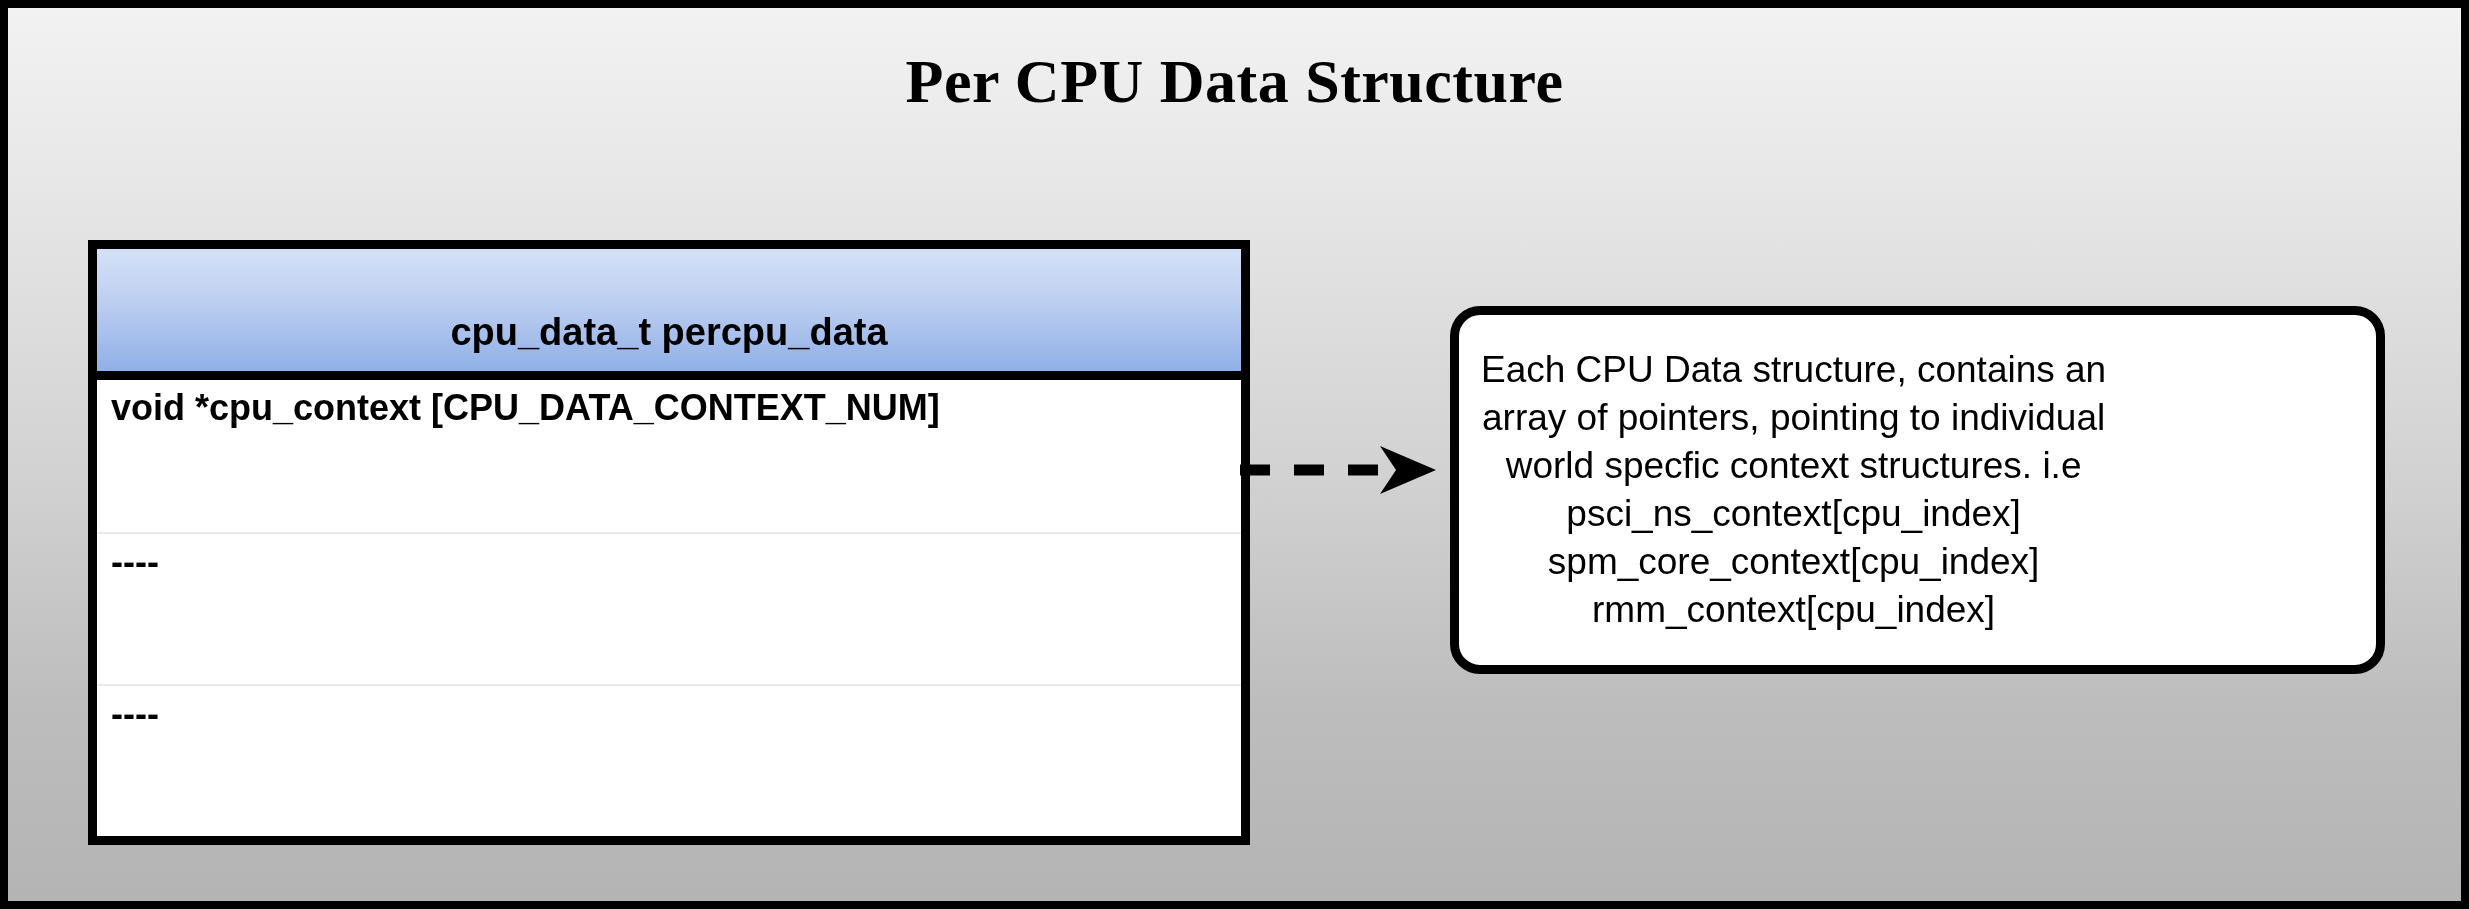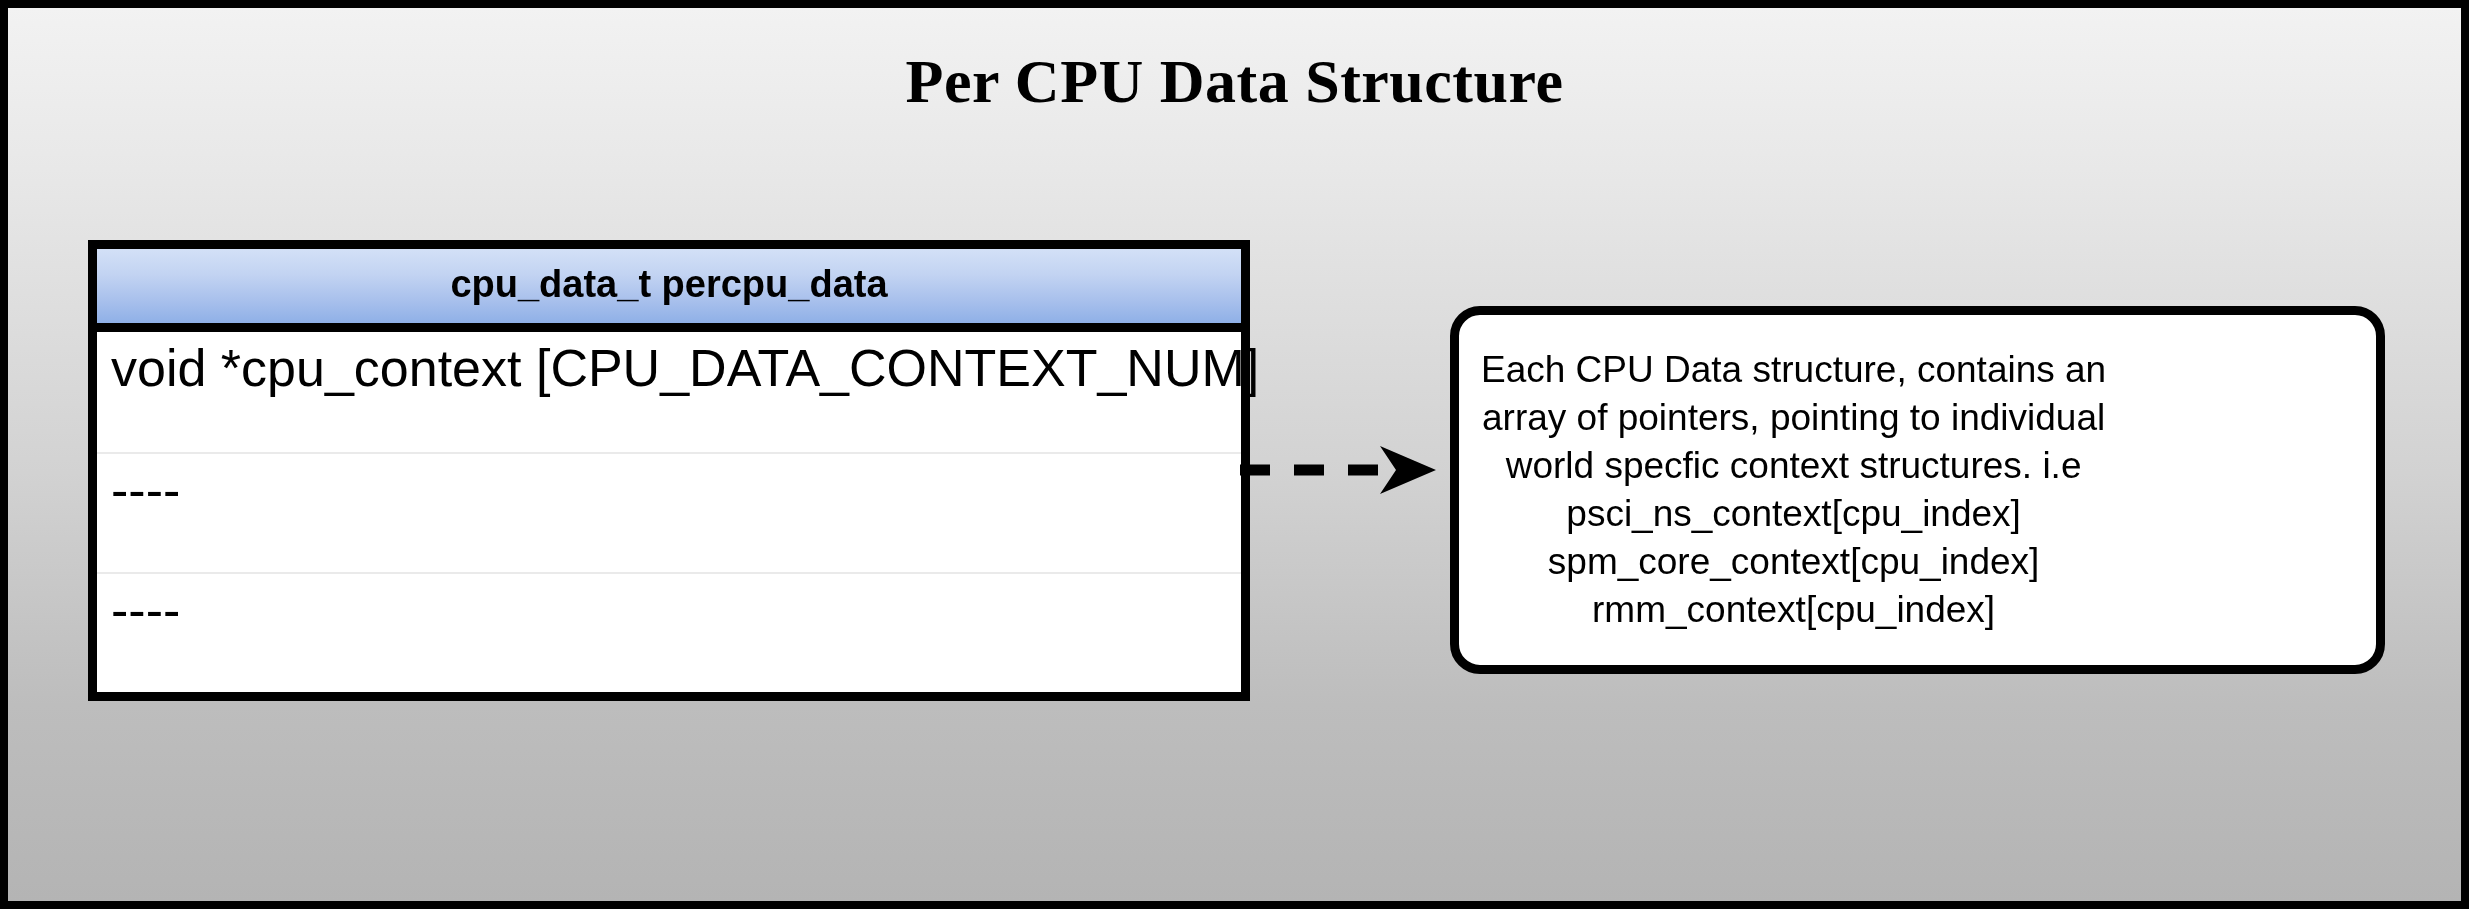--- a/index.html
+++ b/index.html
@@ -49,28 +49,28 @@
     background: linear-gradient(to bottom, #d3e0f7 0%, #c2d3f2 35%, #a8c0ec 70%, #8fb0e7 100%);
     border-bottom: 9px solid #000000;
     text-align: center;
     padding: 14px 10px 16px 10px;
     font-weight: bold;
     font-size: 38px;
     line-height: 1.15;
     color: #000000;
     font-stretch: condensed;
   }
-  #struct-header .hdr-line { display: block; white-space: nowrap; }
+  #struct-header .hdr-line { display: block; white-space: nowrap; margin-top: 48px; }
 
   .struct-row {
     position: relative;
-    height: 120px;
+    height: 152px;
     padding: 10px 0 0 14px;
-    font-weight: normal;
-    font-size: 52px;
+    font-weight: bold;
+    font-size: 36px;
     line-height: 1.0;
     color: #000000;
     white-space: nowrap;
     overflow: visible;
   }
   .struct-row + .struct-row { border-top: 2px solid #eaeaea; }
   .struct-row .cell-text { display: inline-block; }
 
   
   #connector-arrow {

